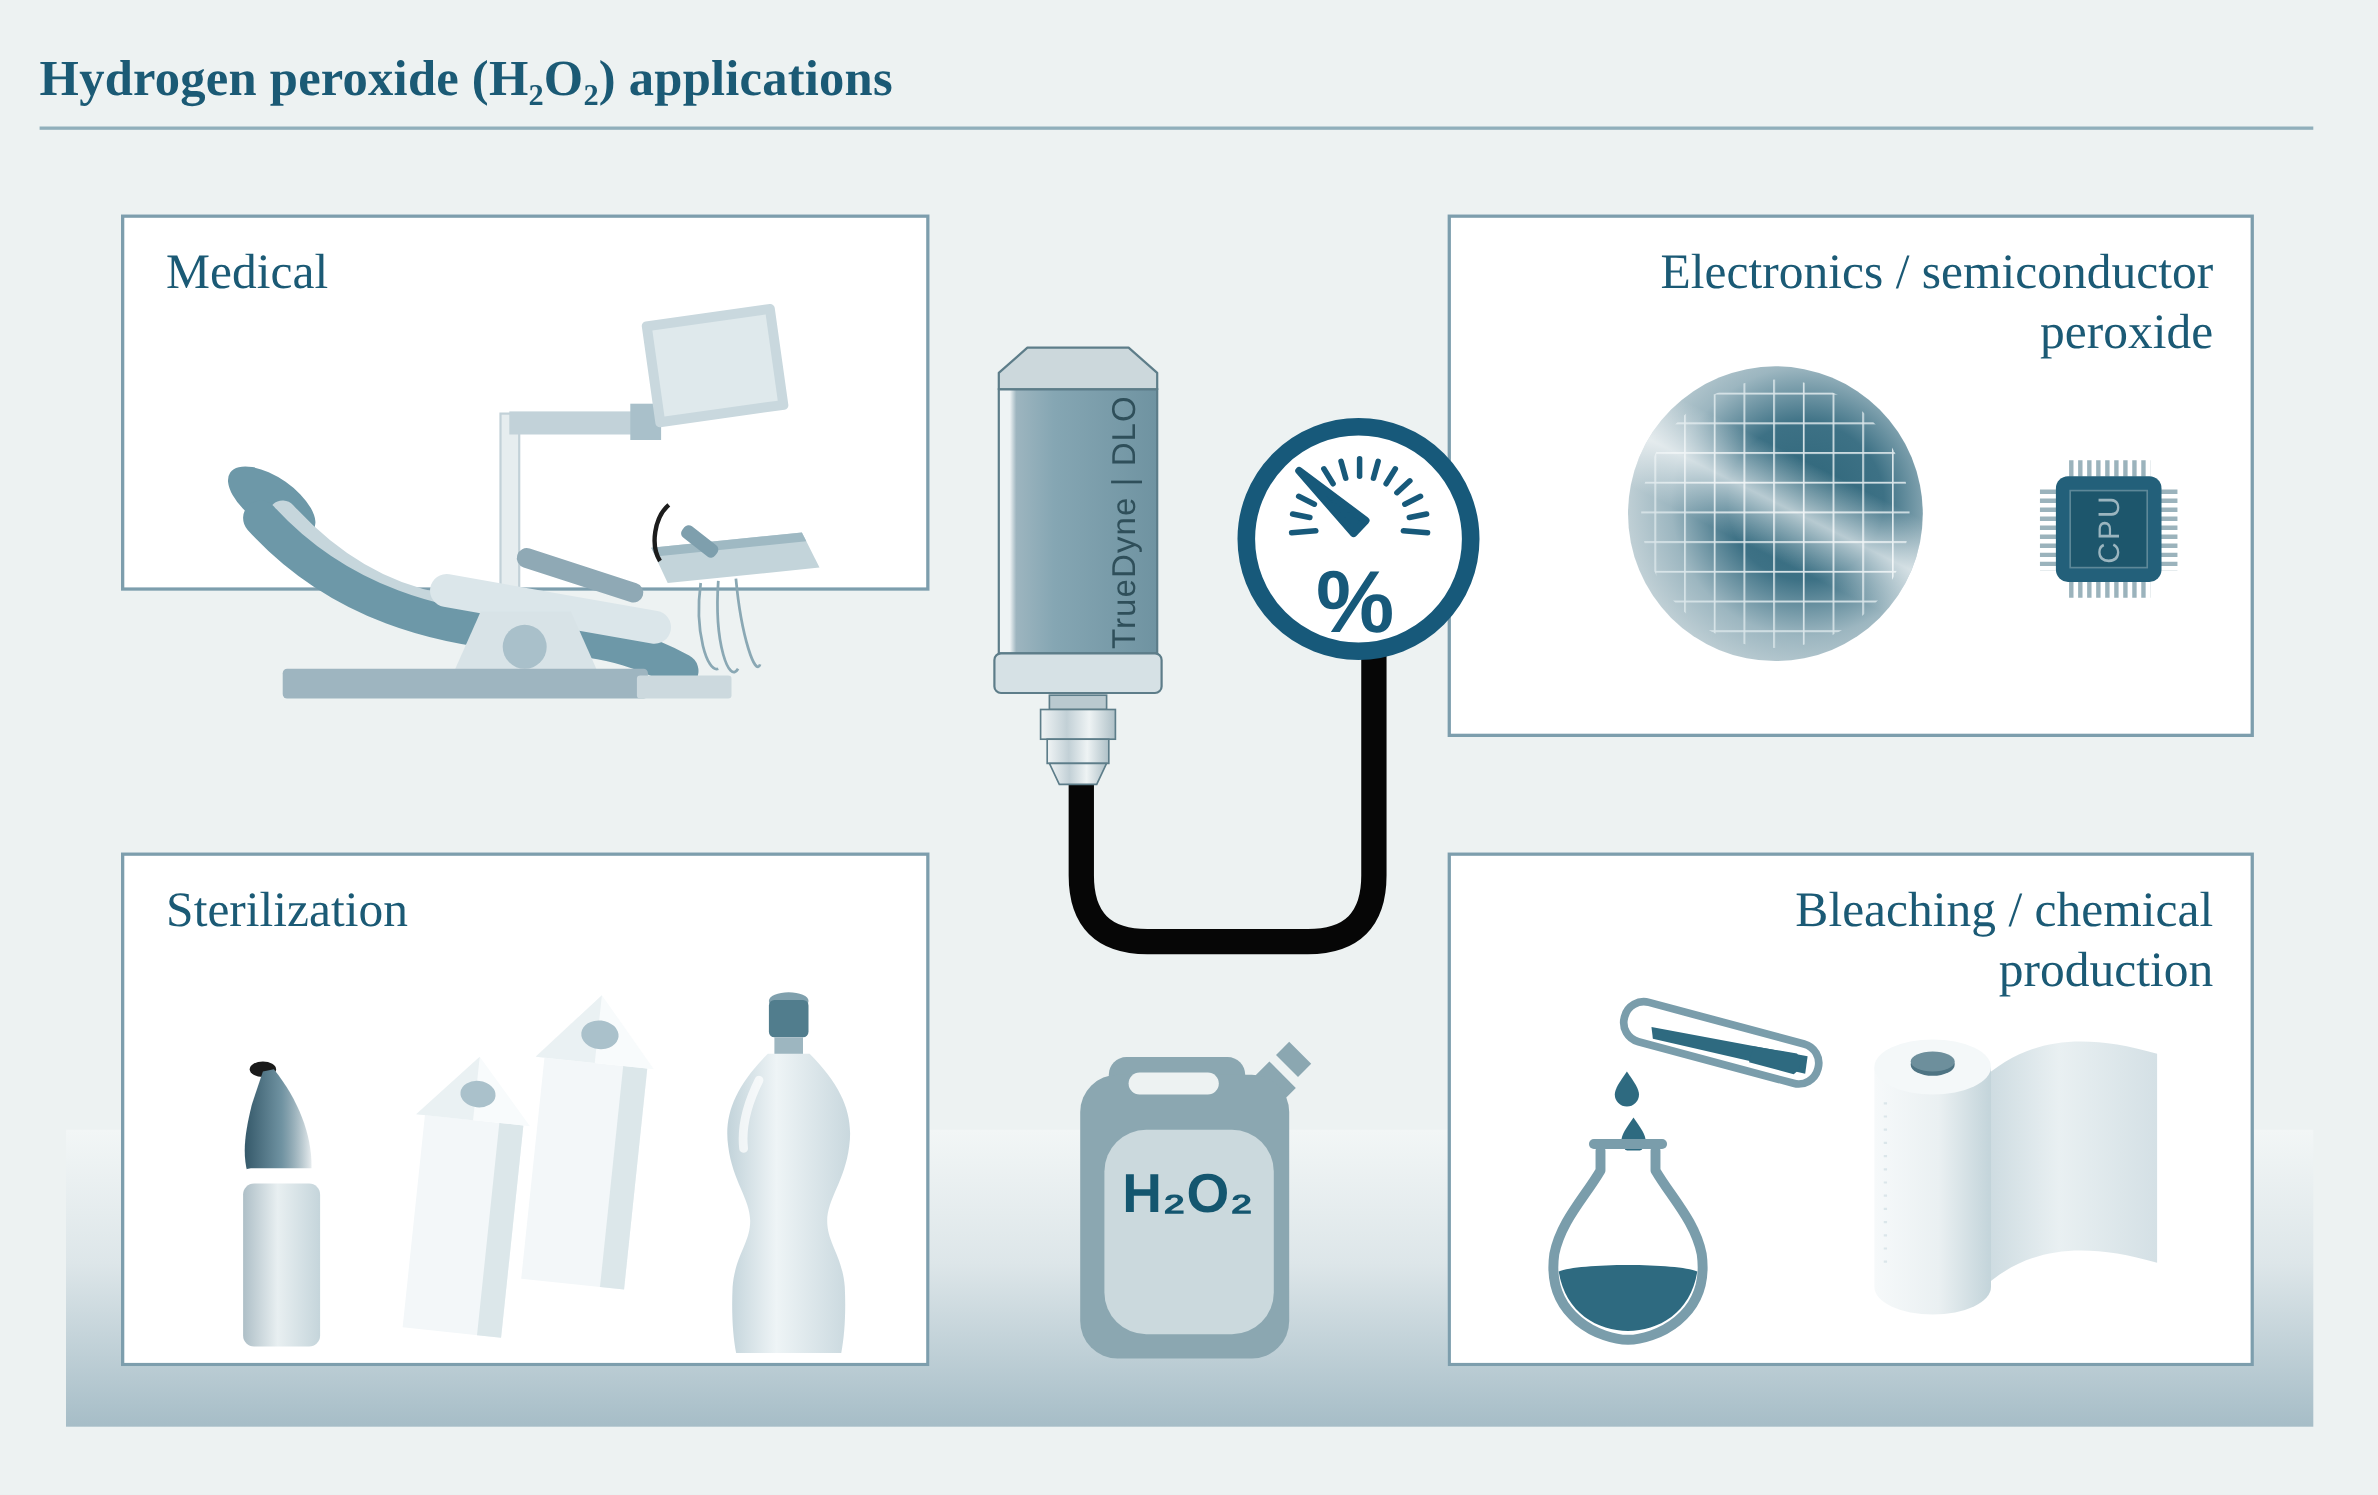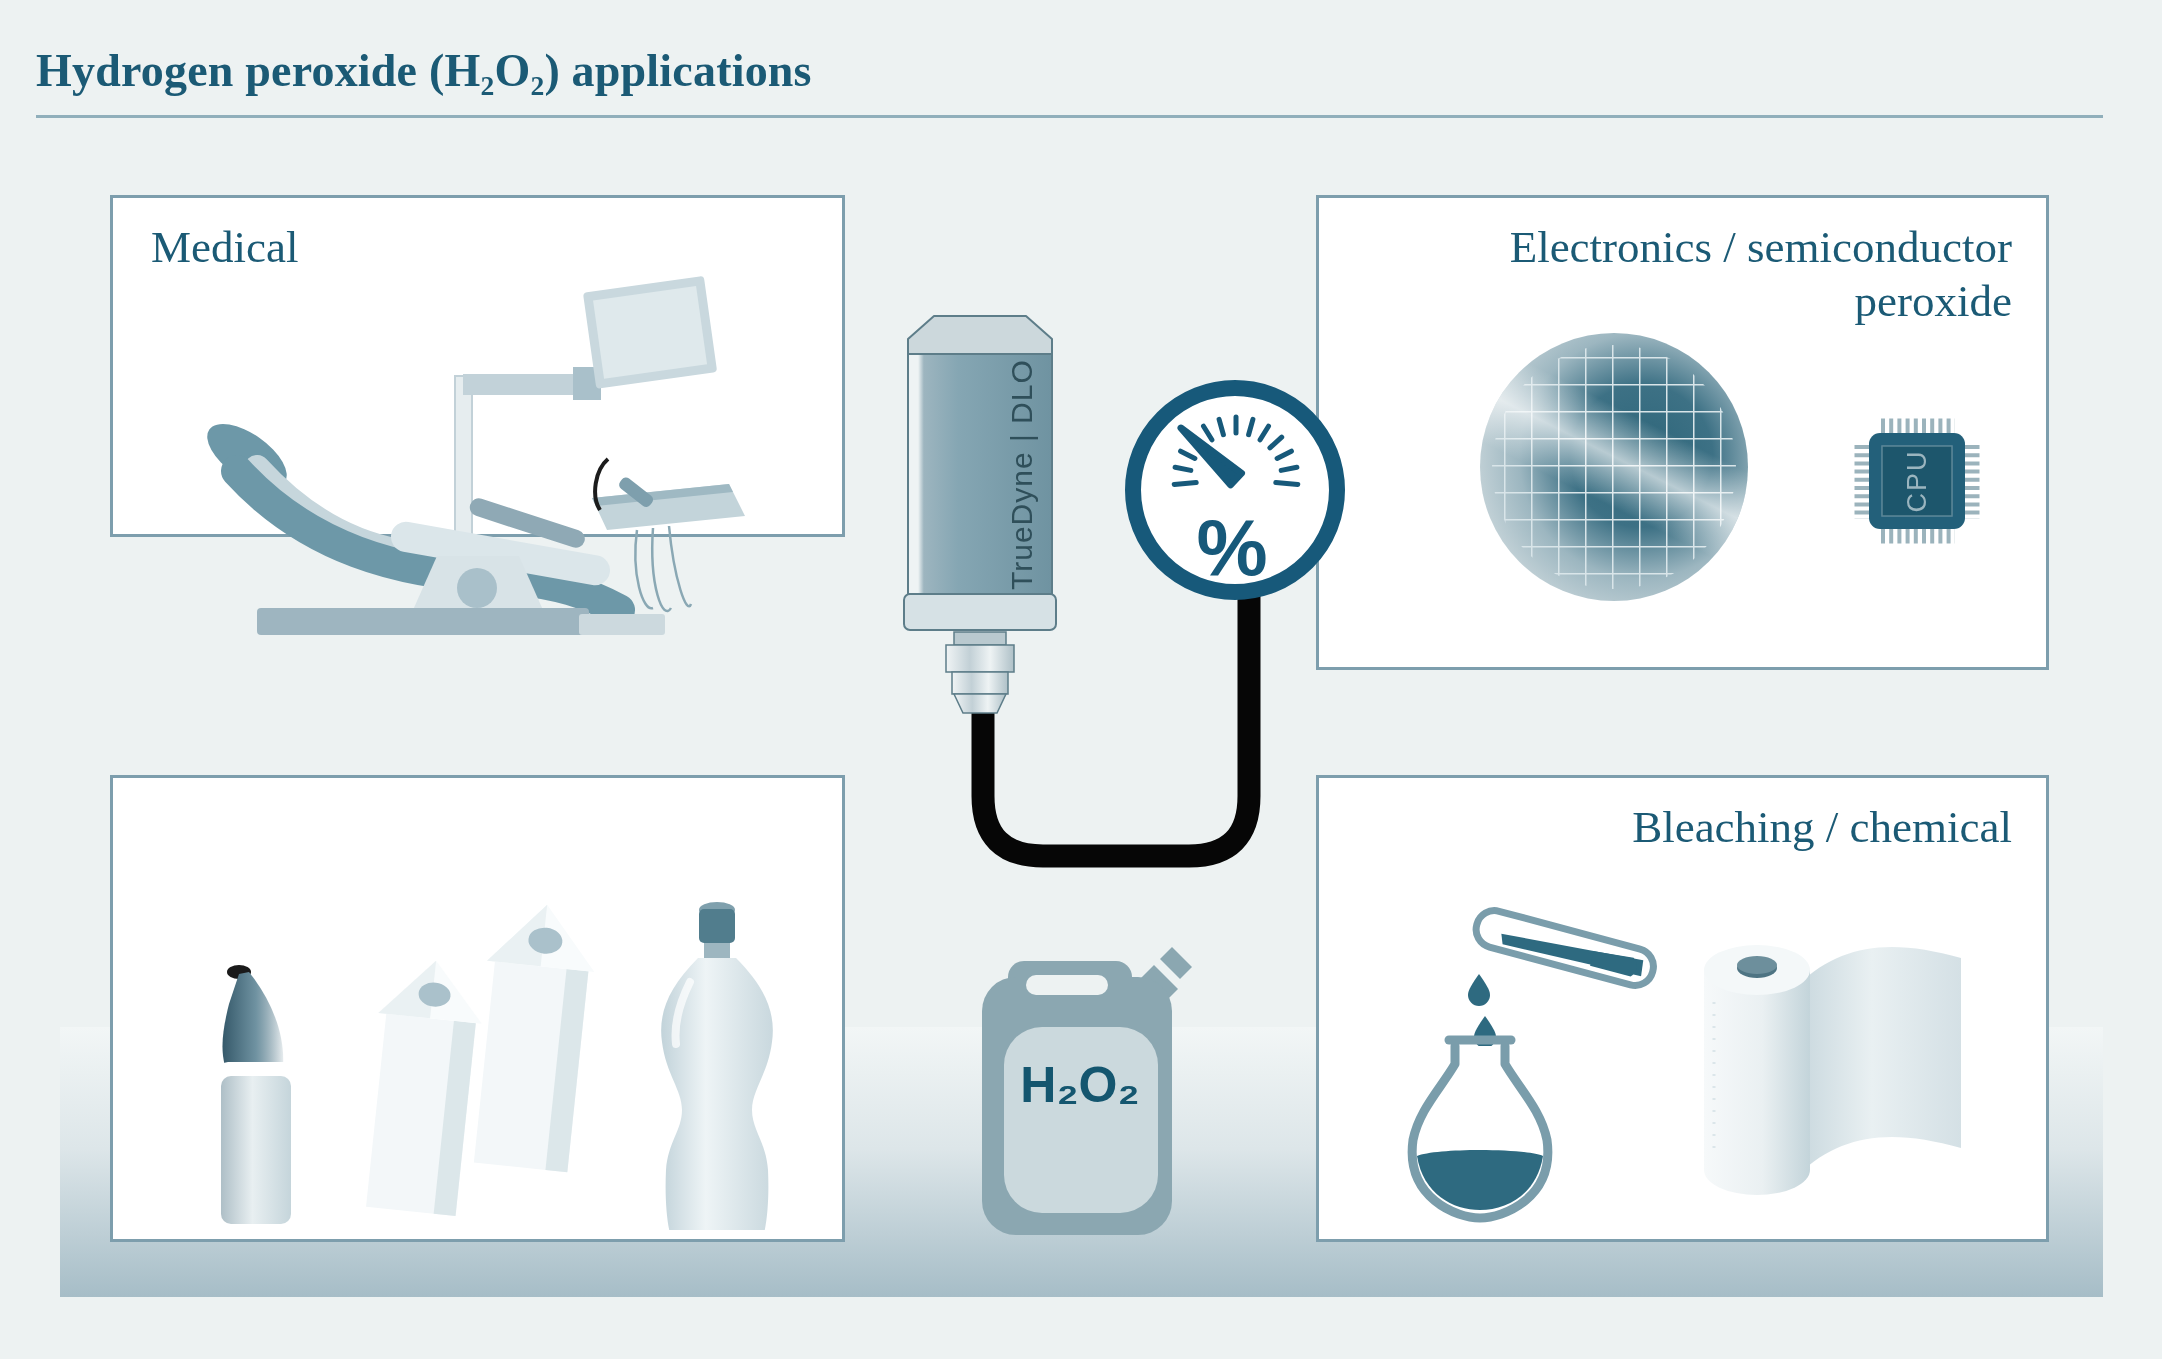--- a/index.html
+++ b/index.html
@@ -127,20 +127,21 @@
         <path d="M11 30 V104" stroke-width="15" stroke-dasharray="4 4.2" fill="none"></path>
         <path d="M121 30 V104" stroke-width="15" stroke-dasharray="4 4.2" fill="none"></path>
       </g>
       <rect x="18" y="18" width="96" height="96" rx="11" fill="#23607a"></rect>
       <rect x="31" y="31" width="70" height="70" fill="#1d566c" stroke="#87a7b2" stroke-width="1.5" stroke-opacity=".6"></rect>
       <text transform="translate(66,66) rotate(-90)" text-anchor="middle" dominant-baseline="central" font-size="27" letter-spacing="2" fill="#9bb5bf">CPU</text>
     </svg>
   </section>
 
   <section class="panel" id="panel-sterilization">
+    <div class="panel-label label-left">Sterilization</div>
     <svg class="abs" style="left:20px;top:60px;" width="690" height="392" viewBox="0 0 690 392">
       <defs>
         <linearGradient id="vialGrad" x1="0" y1="0" x2="1" y2="0">
           <stop offset="0%" stop-color="#aebfc7"></stop>
             <stop offset="45%" stop-color="#e8eff1"></stop>
             <stop offset="100%" stop-color="#c5d5db"></stop>
         </linearGradient>
         <linearGradient id="capGrad" x1="0" y1="0" x2="1" y2="0">
           <stop offset="0%" stop-color="#35596a"></stop>
             <stop offset="55%" stop-color="#6f92a1"></stop>
@@ -188,20 +189,21 @@
                  C128,240 114,228 114,208 C114,188 130,172 134,140
                  C138,112 128,86 98,56 Z" fill="url(#bottleGrad)"></path>
         <path d="M52,80 C40,104 36,124 38,142" stroke="#ffffff" stroke-width="8" fill="none" opacity=".7" stroke-linecap="round"></path>
       </g>
     </svg>
   </section>
 
   <section class="panel" id="panel-bleaching">
     <div class="panel-label label-right">
       <div>Bleaching / chemical</div>
+      <div>production</div>
     </div>
     <svg class="abs" style="left:40px;top:128px;" width="660" height="324" viewBox="0 0 660 324">
       <defs>
         <linearGradient id="sheetGrad" x1="0" y1="0" x2="1" y2="0">
           <stop offset="0%" stop-color="#c9d8de"></stop>
             <stop offset="45%" stop-color="#e9f0f2"></stop>
             <stop offset="100%" stop-color="#d4e0e5"></stop>
         </linearGradient>
         <linearGradient id="rollGrad" x1="0" y1="0" x2="1" y2="0">
           <stop offset="0%" stop-color="#f6f9fa"></stop>

